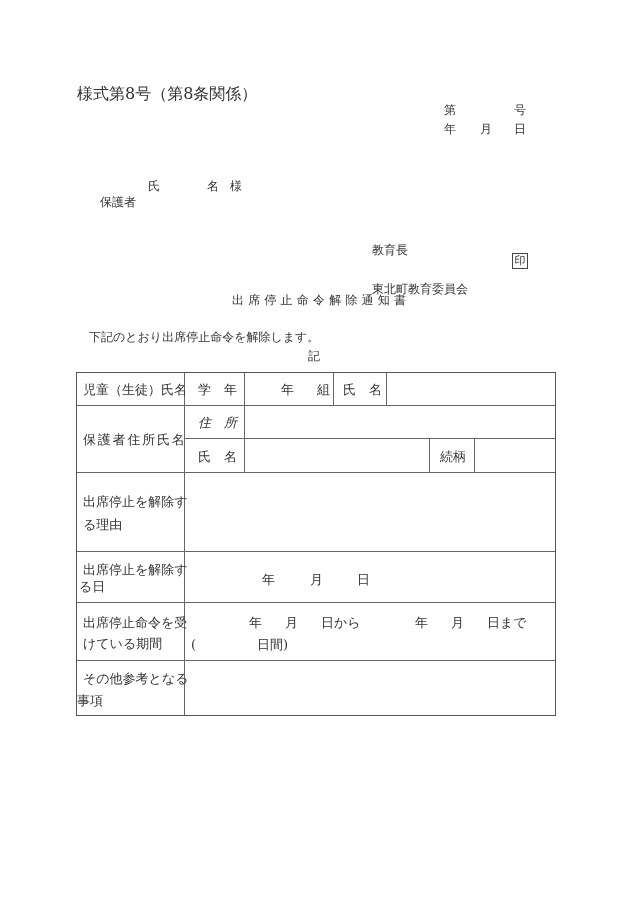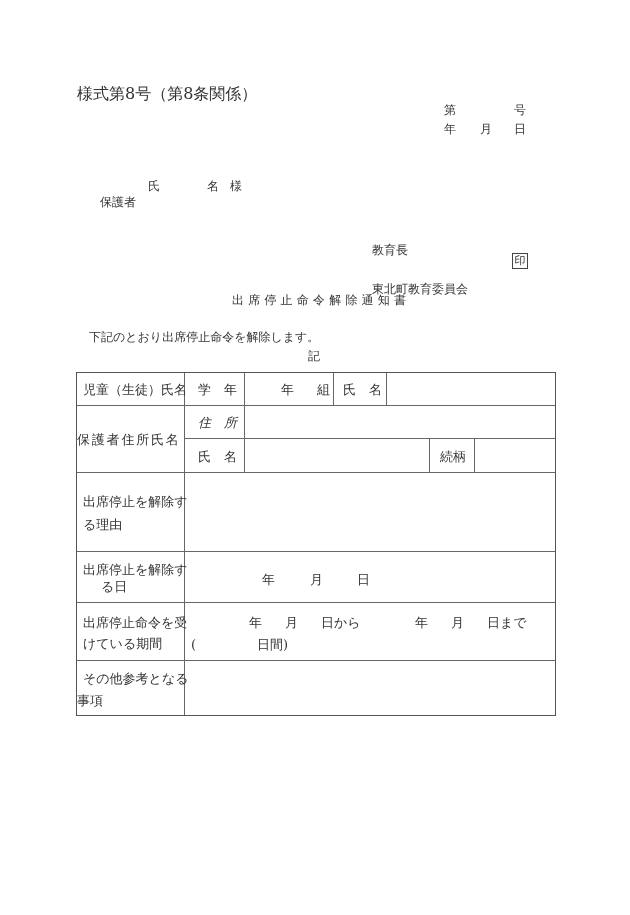--- a/index.html
+++ b/index.html
@@ -69,30 +69,30 @@
   <div class="vl" style="left:309px;top:0;height:32px;"></div>
   <div class="vl" style="left:352px;top:65px;height:34px;"></div>
   <div class="vl" style="left:397px;top:65px;height:34px;"></div>
 
   <div class="cell-text" style="left:6px;top:10px;">児童（生徒）氏名</div>
   <div class="cell-text" style="left:121px;top:10px;">学　年</div>
   <div class="cell-text" style="left:204px;top:10px;">年</div>
   <div class="cell-text" style="left:240px;top:10px;">組</div>
   <div class="cell-text" style="left:266px;top:10px;">氏　名</div>
 
-  <div class="cell-text" style="left:0;top:60px;letter-spacing:1.8px;text-align:center;">保護者住所氏名</div>
+  <div class="cell-text" style="left:6px;top:60px;letter-spacing:1.8px;text-align:center;">保護者住所氏名</div>
   <div class="cell-text" style="left:121px;top:43px;font-style:italic;">住　所</div>
   <div class="cell-text" style="left:121px;top:77px;">氏　名</div>
   <div class="cell-text" style="left:363px;top:77px;">続柄</div>
 
   <div class="cell-text" style="left:6px;top:122px;">出席停止を解除す</div>
   <div class="cell-text" style="left:6px;top:145px;">る理由</div>
 
   <div class="cell-text" style="left:6px;top:190px;">出席停止を解除す</div>
-  <div class="cell-text" style="left:24px;top:207px;">る日</div>
+  <div class="cell-text" style="left:2px;top:207px;">る日</div>
   <div class="cell-text" style="left:185px;top:200px;">年</div>
   <div class="cell-text" style="left:233px;top:200px;">月</div>
   <div class="cell-text" style="left:280px;top:200px;">日</div>
 
   <div class="cell-text" style="left:6px;top:243px;text-align:center;">出席停止命令を受</div>
   <div class="cell-text" style="left:6px;top:264px;">けている期間</div>
   <div class="cell-text" style="left:172px;top:243px;">年</div>
   <div class="cell-text" style="left:208px;top:243px;">月</div>
   <div class="cell-text" style="left:244px;top:243px;">日から</div>
   <div class="cell-text" style="left:338px;top:243px;">年</div>

